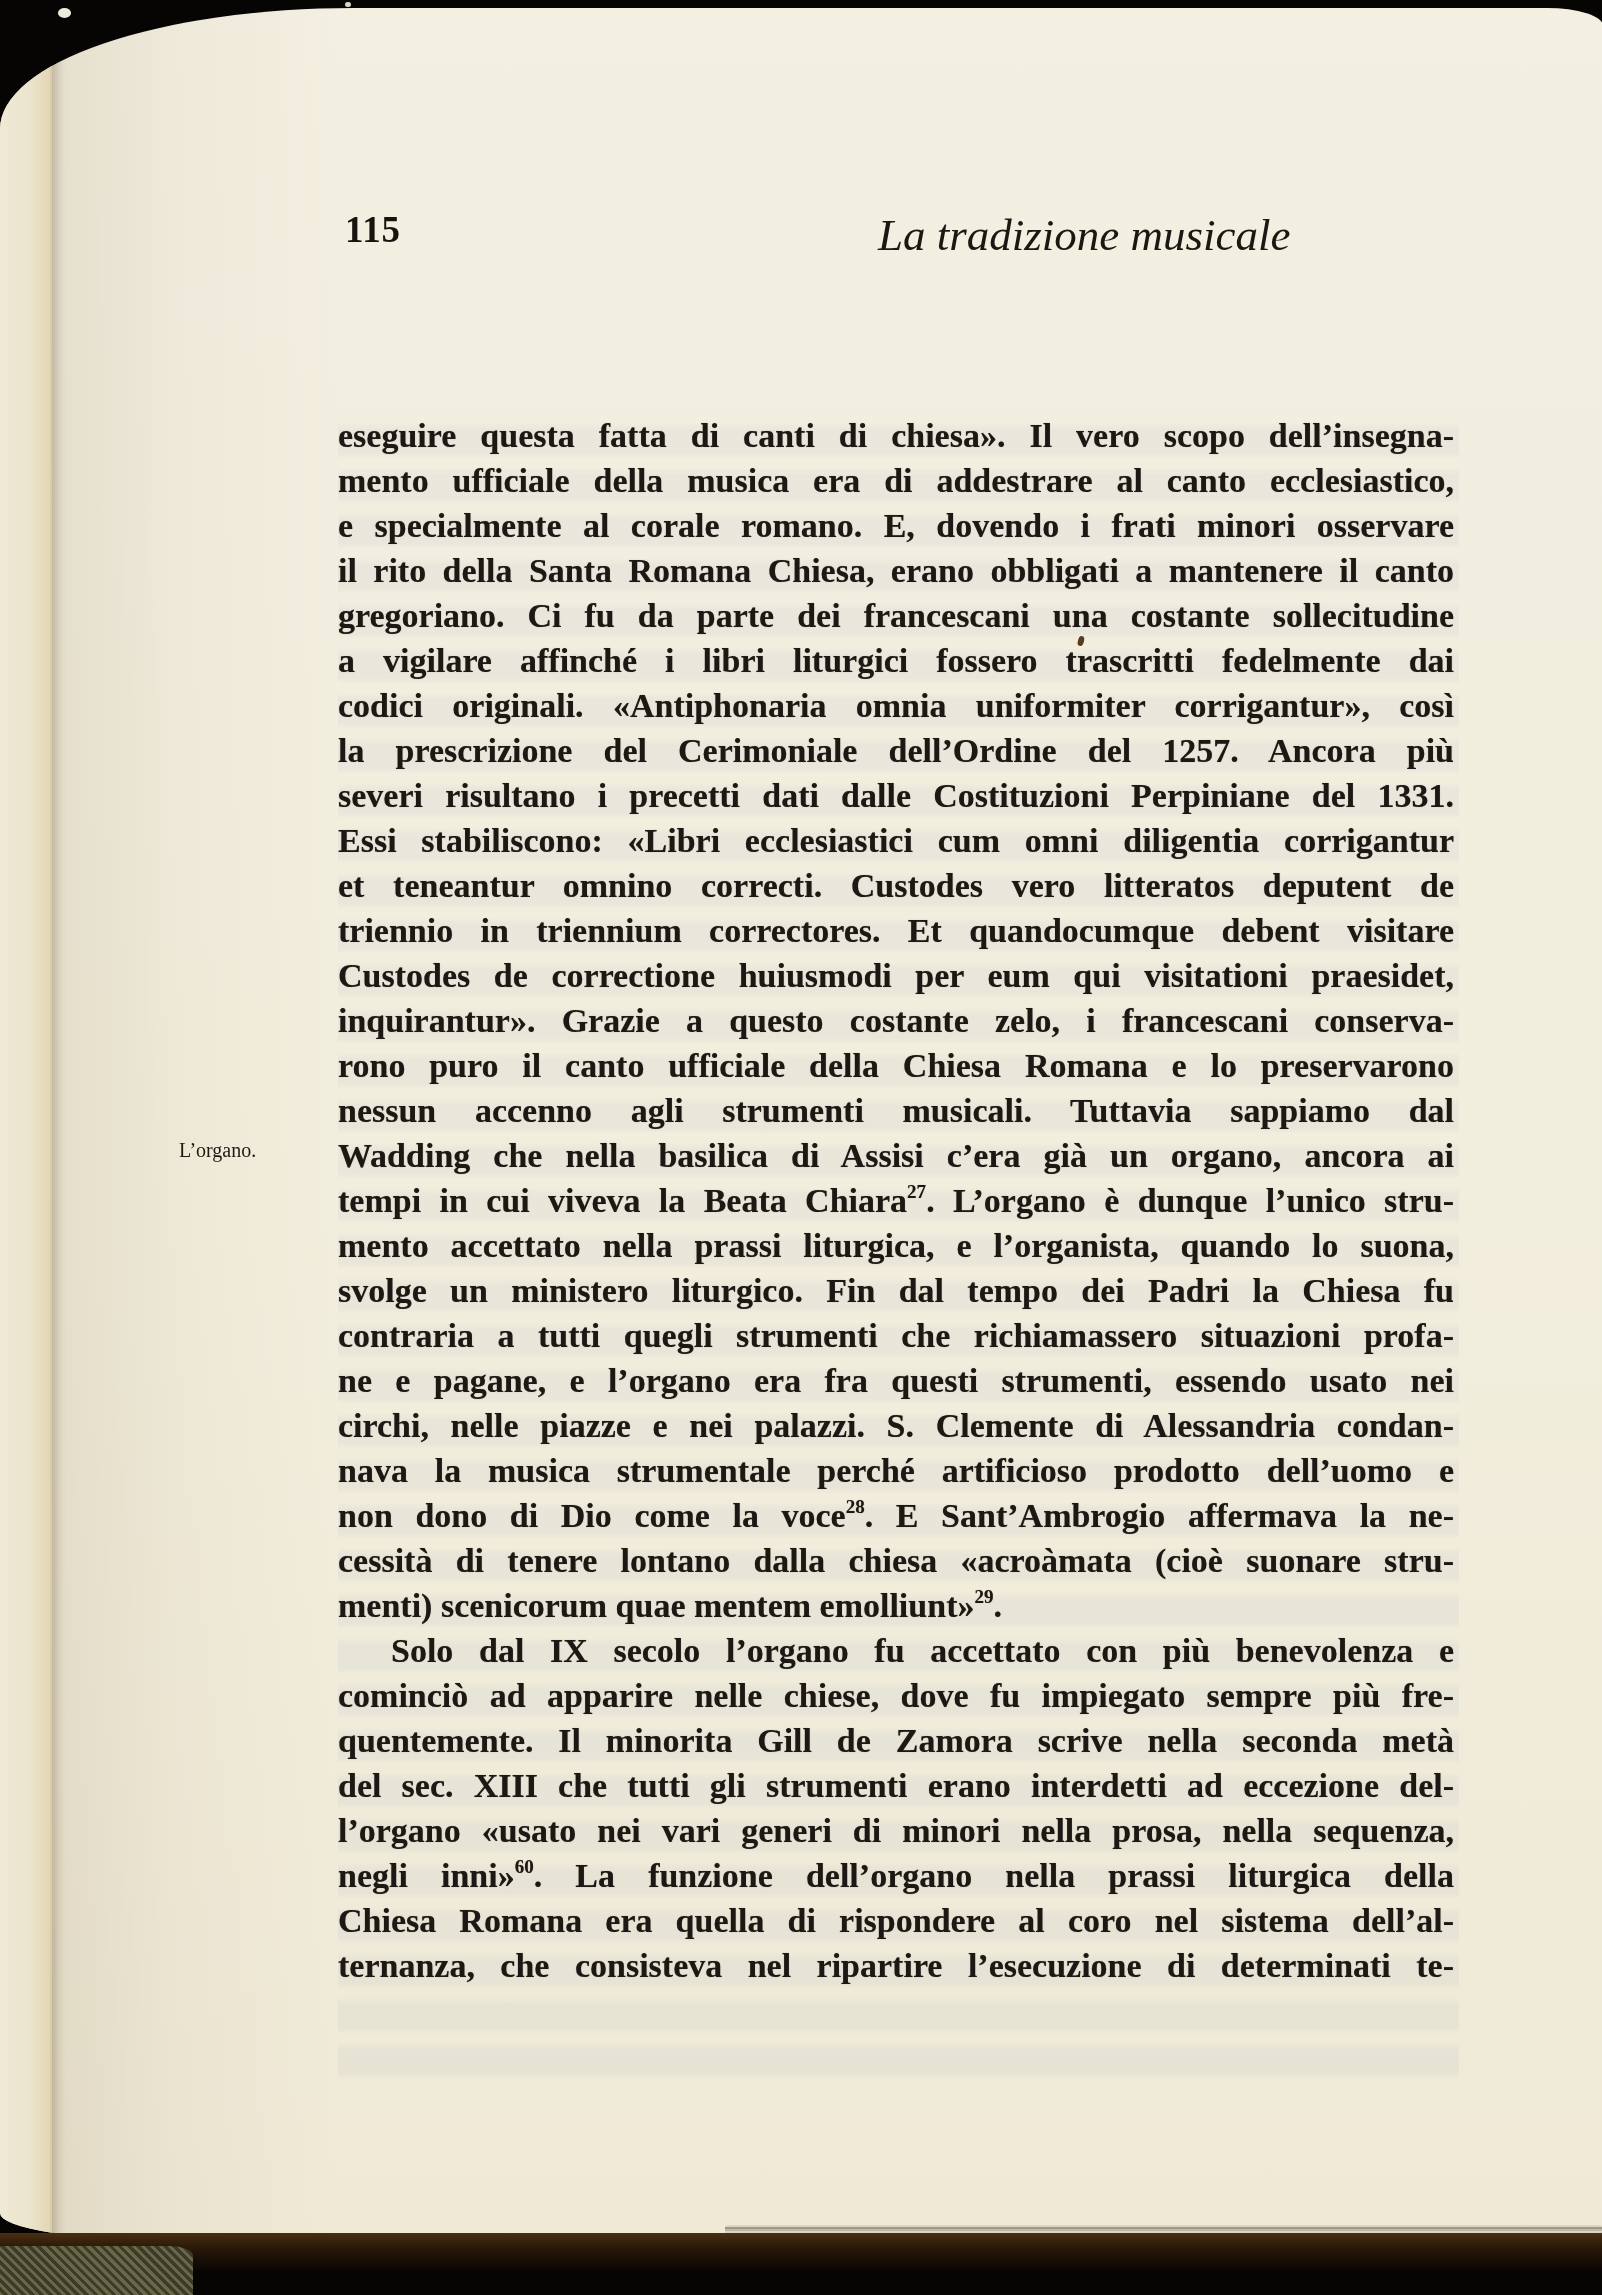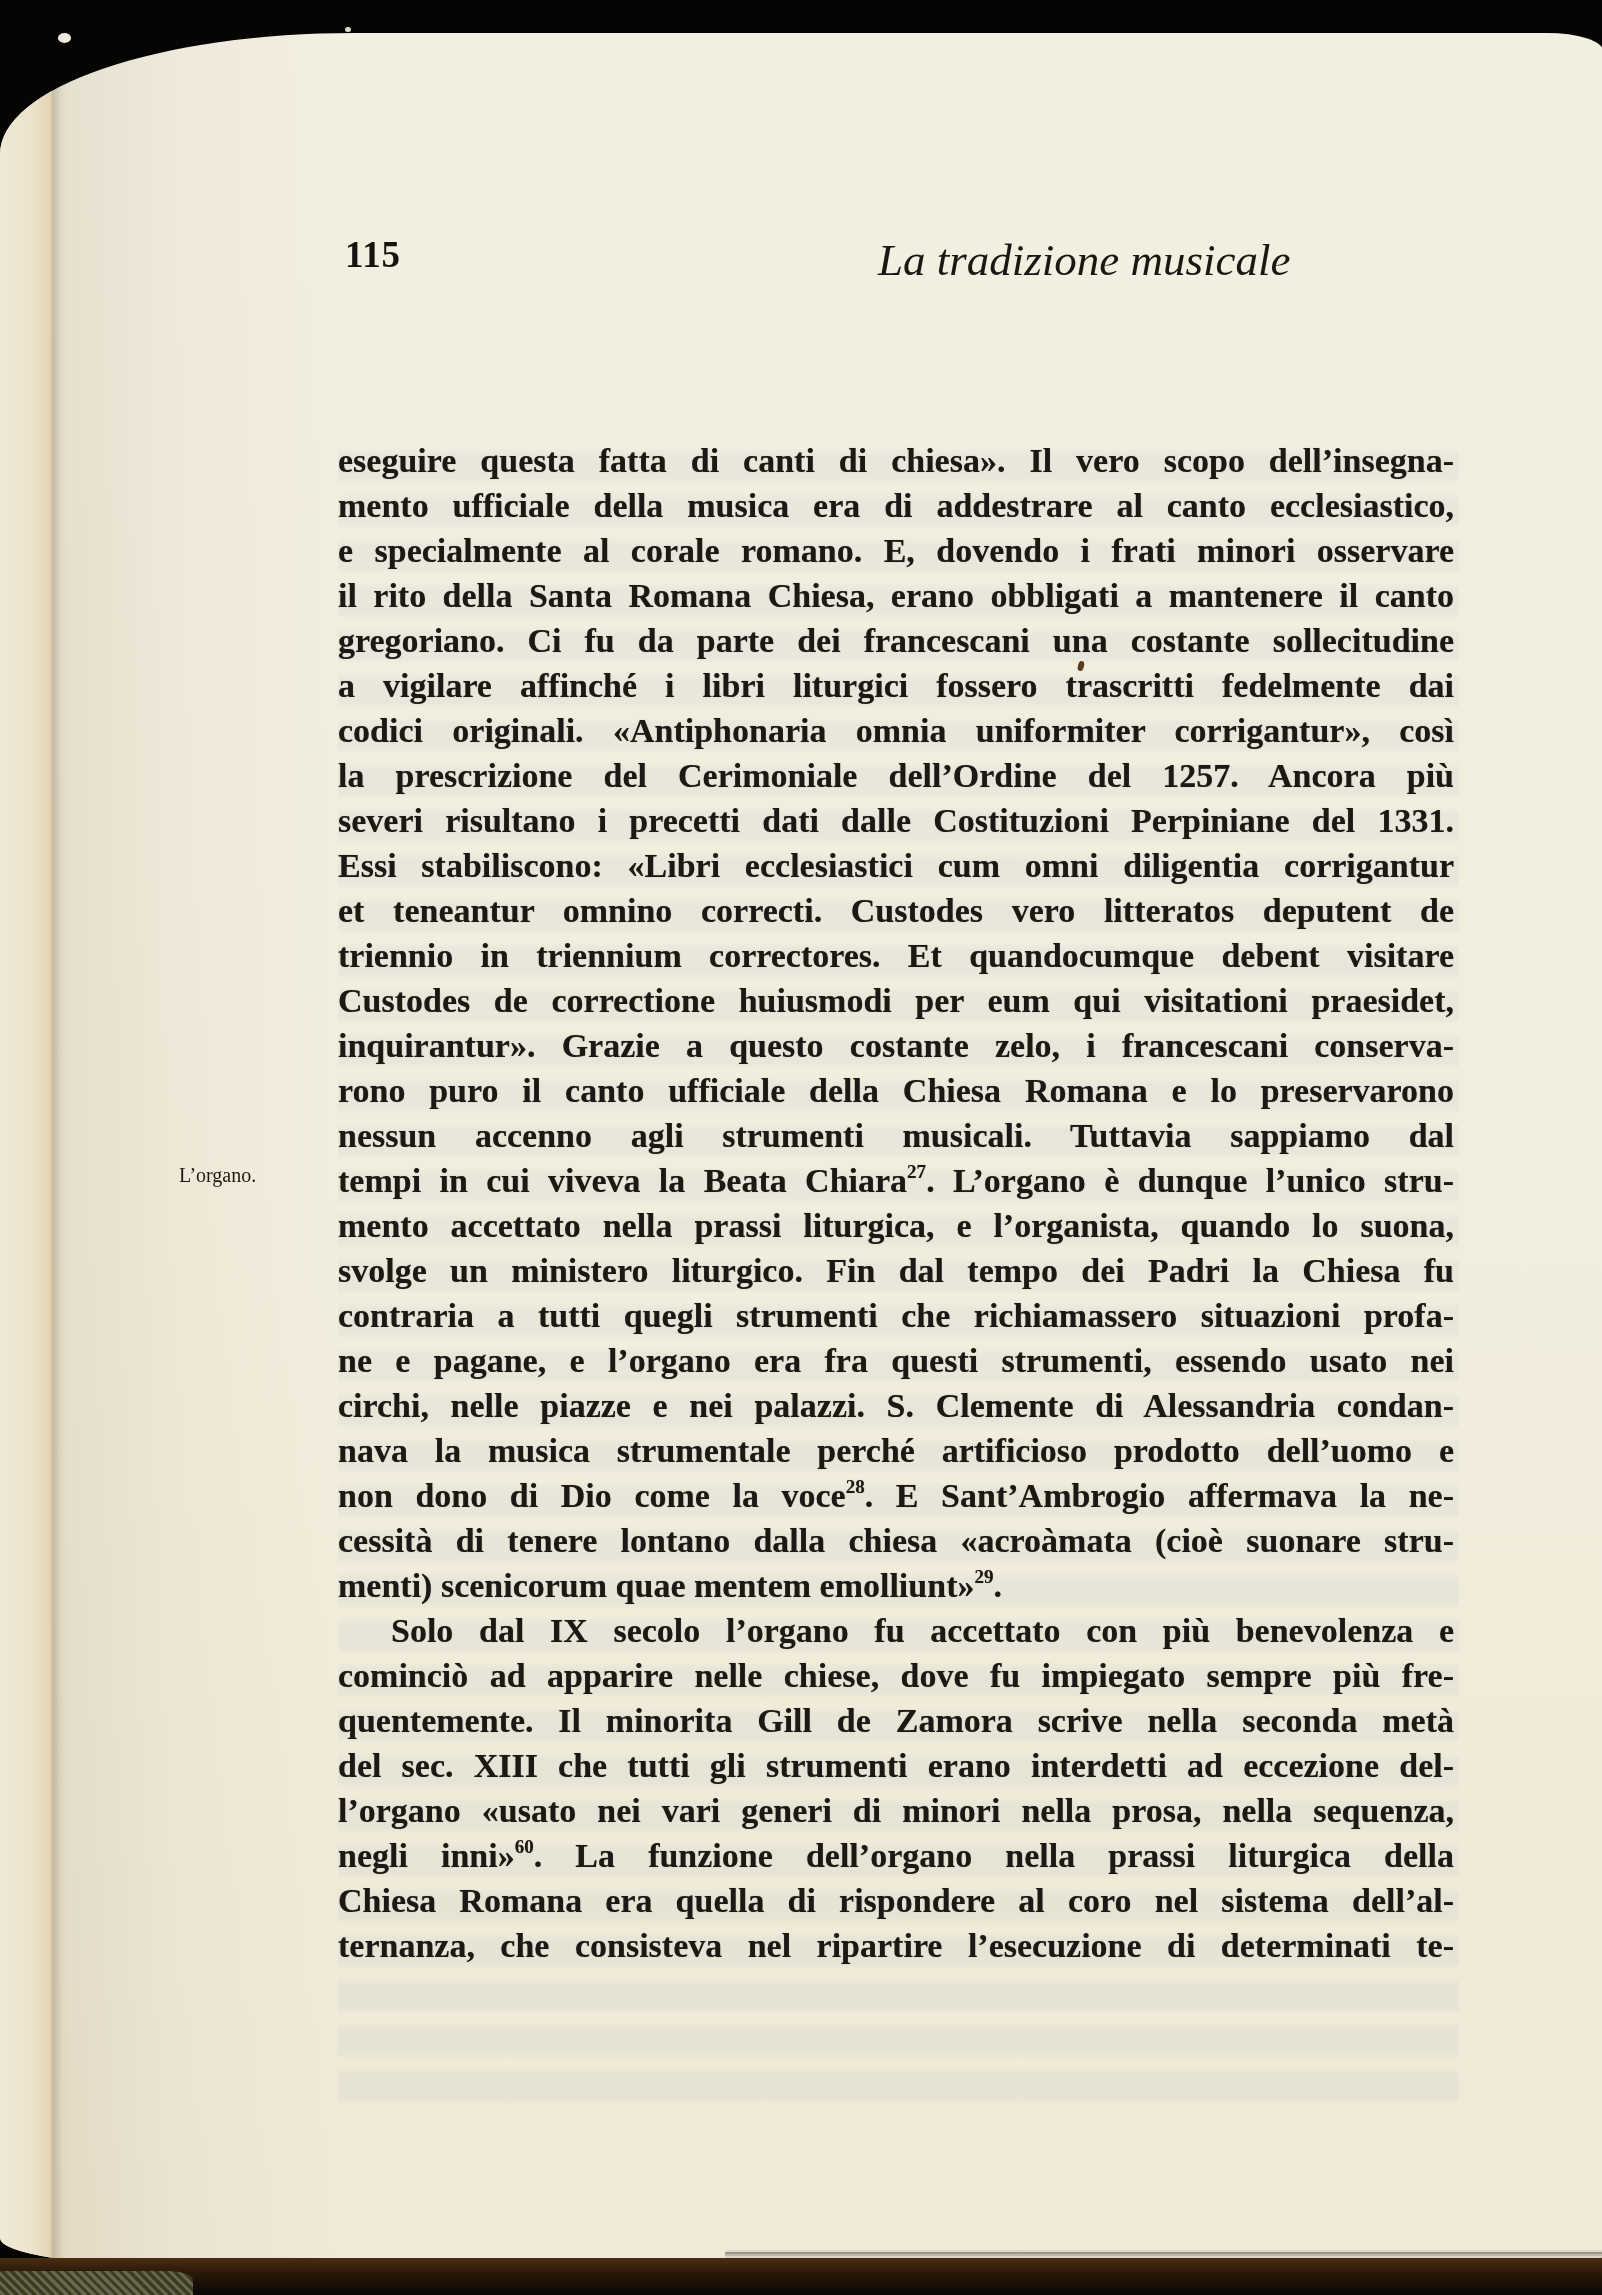--- a/index.html
+++ b/index.html
@@ -8,21 +8,20 @@
     width: 1603px;
     height: 2295px;
     overflow: hidden;
     background: #060504;
     font-family: "Liberation Serif", serif;
   }
   #stage {
     position: relative;
     width: 1603px;
     height: 1823px;
-    margin-top: 25px;
   }
   
   #page {
     position: absolute;
     left: 0; top: 8px;
     width: 1603px;
     height: 2233px;
     background:
       linear-gradient(90deg,
         rgba(120,95,55,0.18) 0px,
@@ -196,20 +195,21 @@
         <div class="line">codici originali. «Antiphonaria omnia uniformiter corrigantur», così</div>
         <div class="line">la prescrizione del Cerimoniale dell’Ordine del 1257. Ancora più</div>
         <div class="line">severi risultano i precetti dati dalle Costituzioni Perpiniane del 1331.</div>
         <div class="line">Essi stabiliscono: «Libri ecclesiastici cum omni diligentia corrigantur</div>
         <div class="line">et teneantur omnino correcti. Custodes vero litteratos deputent de</div>
         <div class="line">triennio in triennium correctores. Et quandocumque debent visitare</div>
         <div class="line">Custodes de correctione huiusmodi per eum qui visitationi praesidet,</div>
         <div class="line">inquirantur». Grazie a questo costante zelo, i francescani conserva-</div>
         <div class="line">rono puro il canto ufficiale della Chiesa Romana e lo preservarono</div>
         <div class="line">nessun accenno agli strumenti musicali. Tuttavia sappiamo dal</div>
+        <div class="line">Wadding che nella basilica di Assisi c’era già un organo, ancora ai</div>
         <div class="line">tempi in cui viveva la Beata Chiara<sup>27</sup>. L’organo è dunque l’unico stru-</div>
         <div class="line">mento accettato nella prassi liturgica, e l’organista, quando lo suona,</div>
         <div class="line">svolge un ministero liturgico. Fin dal tempo dei Padri la Chiesa fu</div>
         <div class="line">contraria a tutti quegli strumenti che richiamassero situazioni profa-</div>
         <div class="line">ne e pagane, e l’organo era fra questi strumenti, essendo usato nei</div>
         <div class="line">circhi, nelle piazze e nei palazzi. S. Clemente di Alessandria condan-</div>
         <div class="line">nava la musica strumentale perché artificioso prodotto dell’uomo e</div>
         <div class="line">non dono di Dio come la voce<sup>28</sup>. E Sant’Ambrogio affermava la ne-</div>
         <div class="line">cessità di tenere lontano dalla chiesa «acroàmata (cioè suonare stru-</div>
         <div class="line flush">menti) scenicorum quae mentem emolliunt»<sup>29</sup>.</div>

